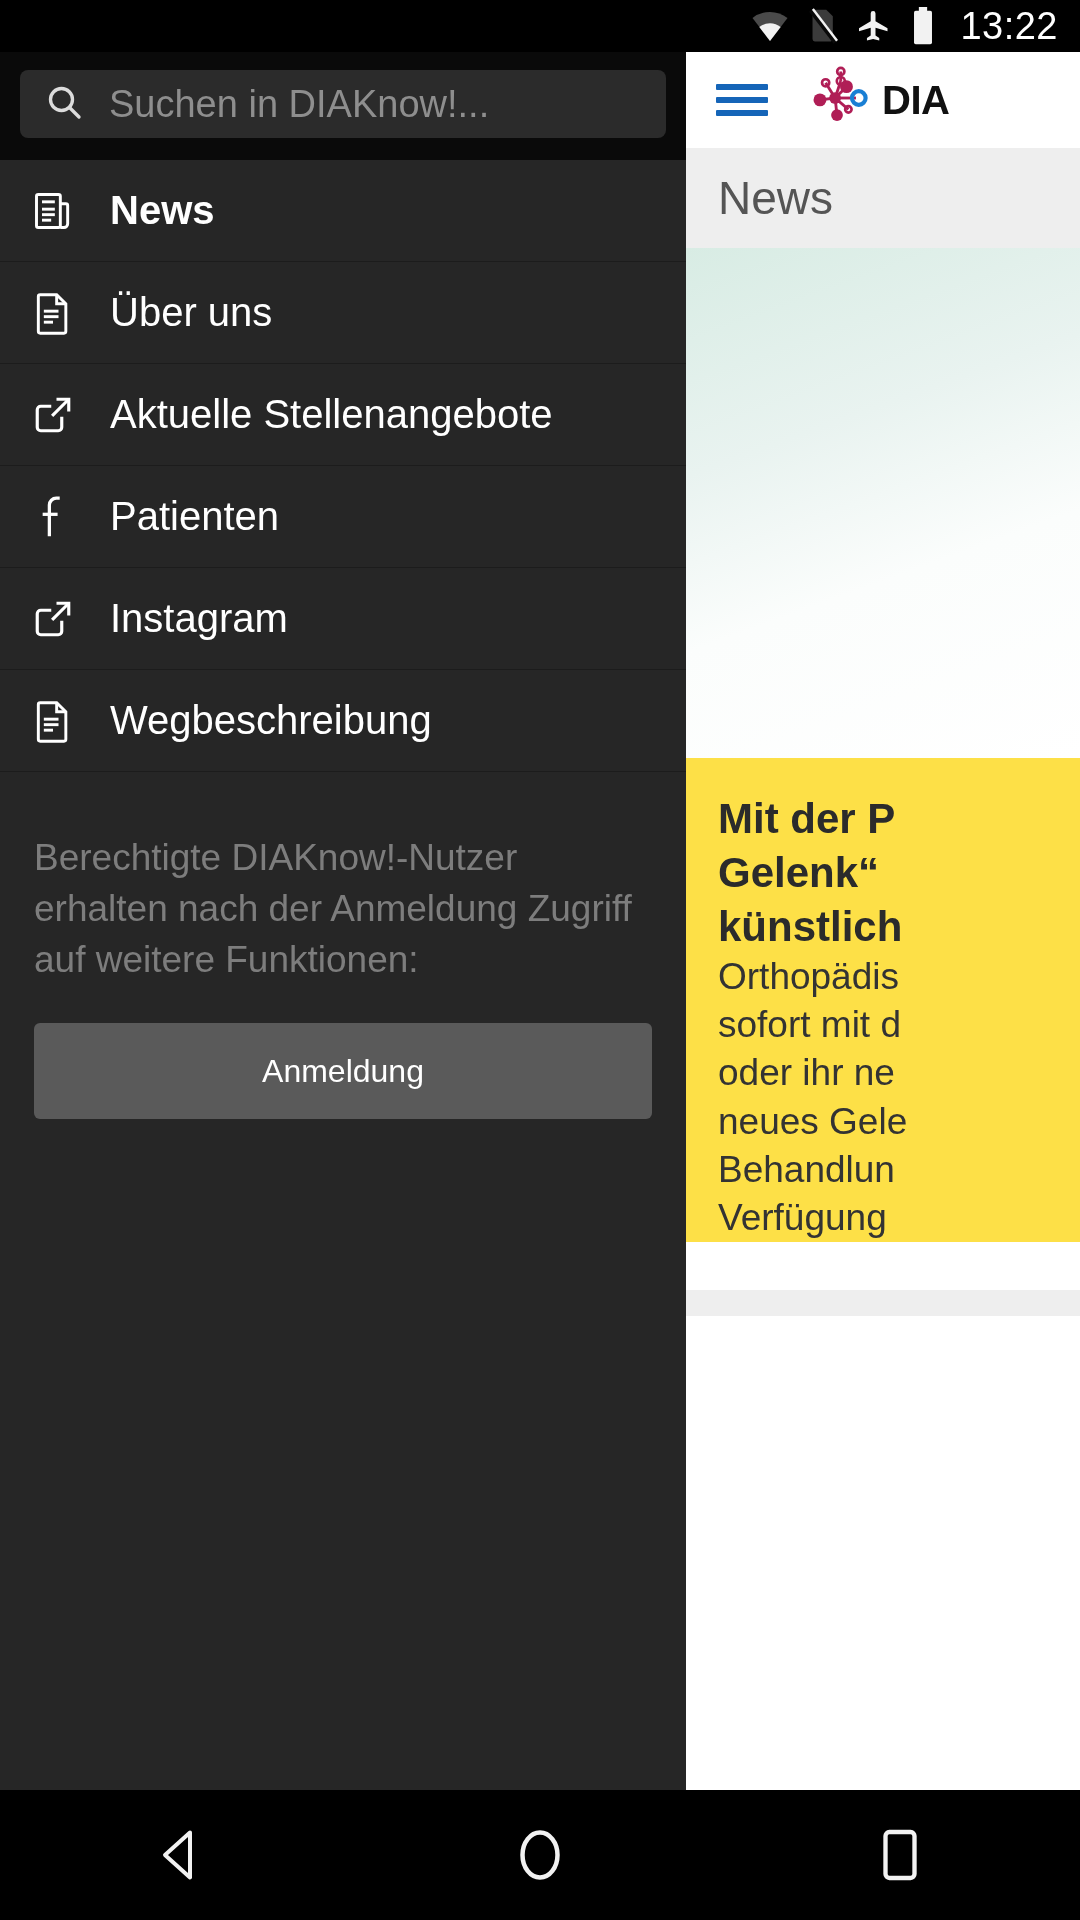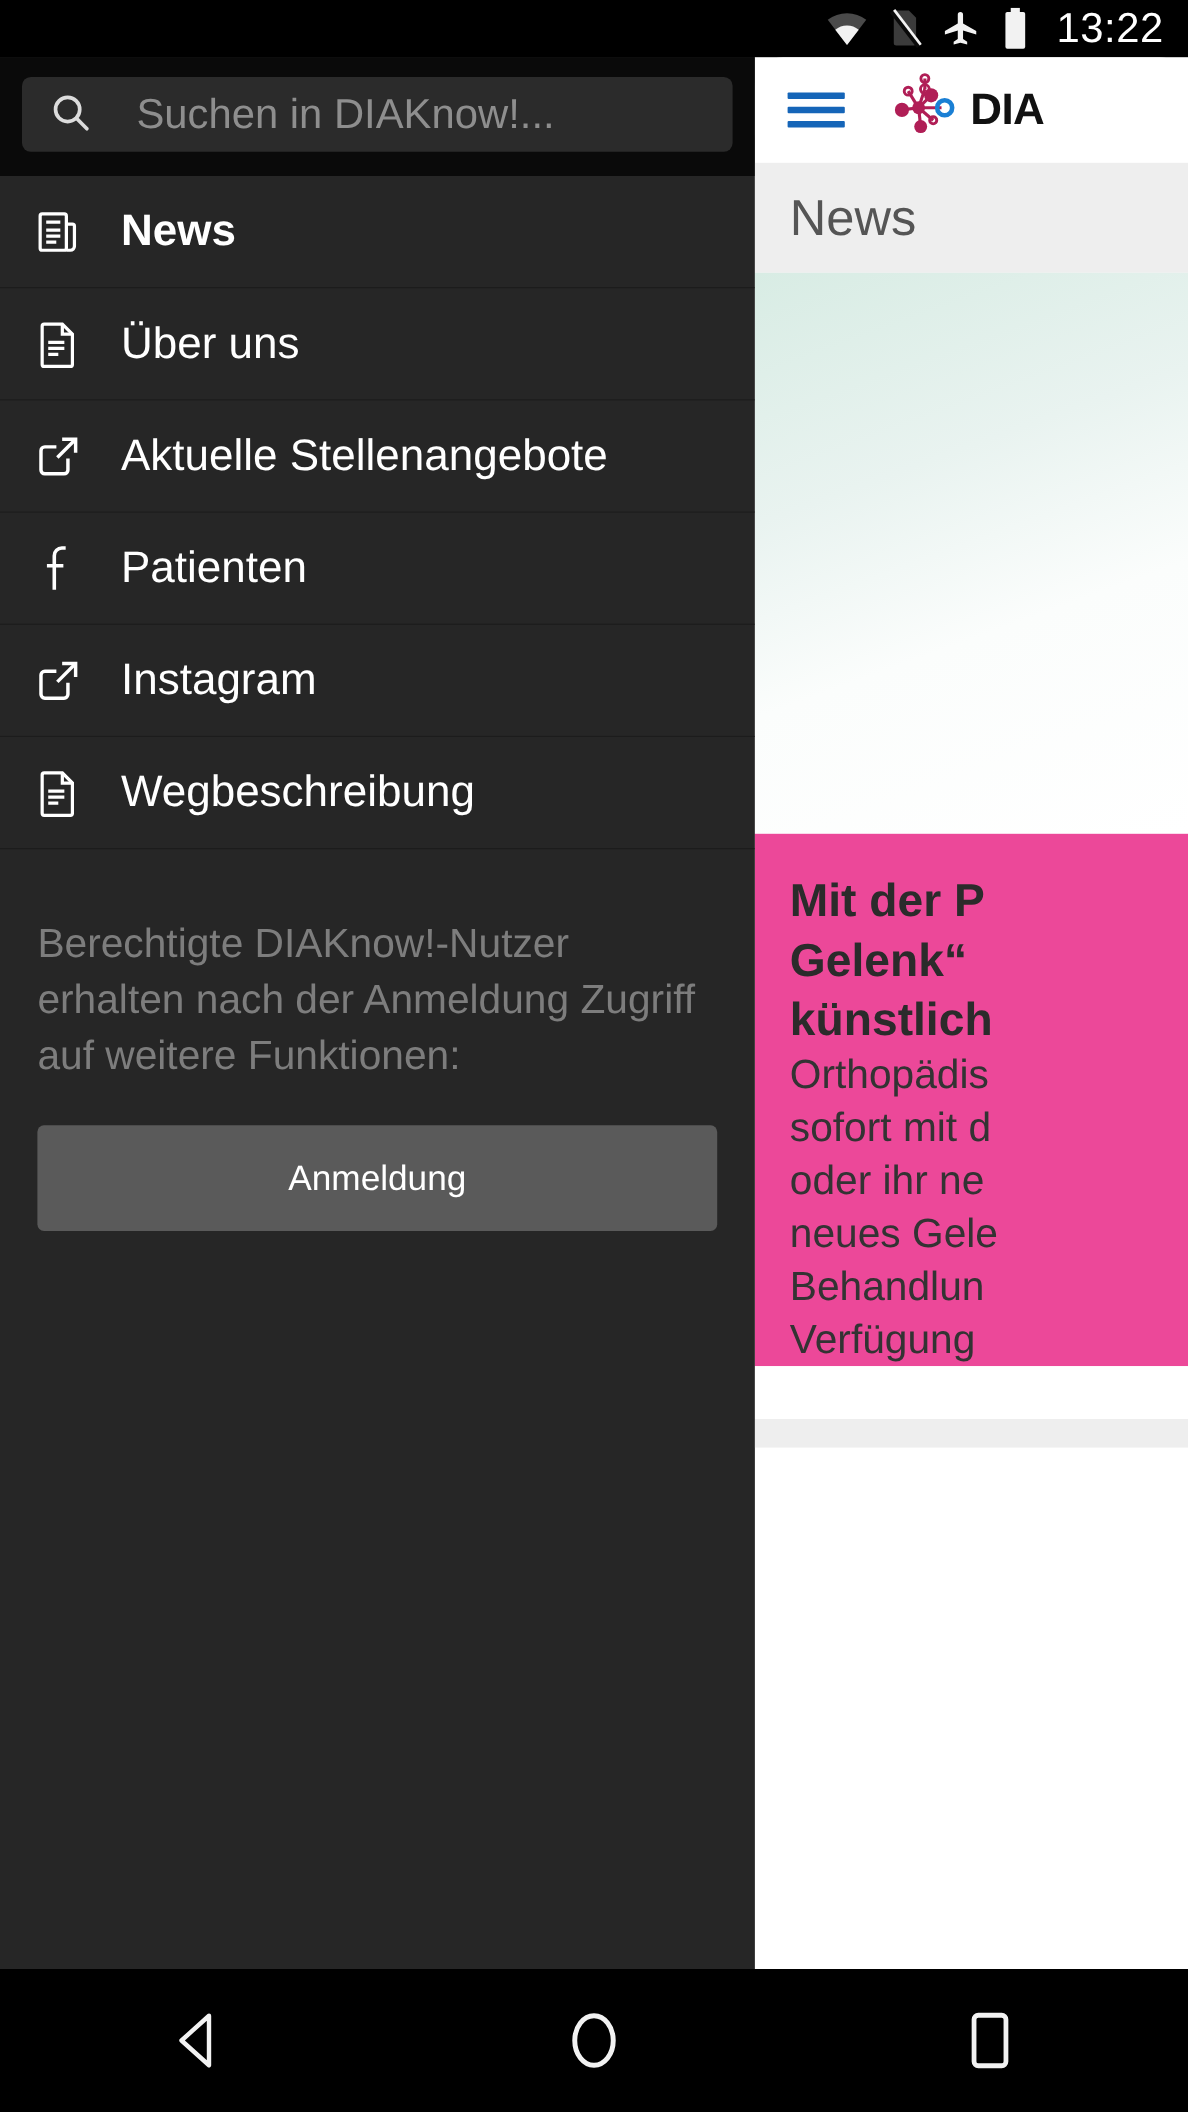--- a/index.html
+++ b/index.html
@@ -23,38 +23,38 @@
     margin-left:6px;
   }
 
   
   #content {
     position:absolute; left:686px; top:52px; width:394px; height:1738px;
     background:#fff; overflow:hidden;
   }
   #appbar {
     height:96px; background:#fff; display:flex; align-items:center;
-    padding-left:30px; gap:30px;border-radius:26px;
+    padding-left:30px; gap:30px;
   }
   .hamburger { width:52px; height:40px; display:flex; flex-direction:column;
     justify-content:space-between; padding:4px 0; }
   .hamburger span { display:block; height:6px; background:#1565b8; border-radius:1px; }
   .brandwrap { display:flex; align-items:center; gap:6px; }
   .brandtext { font-size:40px; font-weight:bold; color:#111; letter-spacing:-0.5px;
     white-space:nowrap; }
   #sectiontitle {
     height:100px; background:#eeeeee; display:flex; align-items:center;
     padding-left:32px;
   }
   #sectiontitle span { font-size:46px; color:#555; }
   #hero {
     height:510px;
     background:linear-gradient(160deg,#d8ece4 0%,#e9f3f0 35%,#fbfdfc 62%,#ffffff 100%);
   }
-  .article { padding:34px 0 0 32px; background:#ec4899; }
+  .article { padding:34px 0 0 32px; background:#fde047; }
   .art-title {
     font-size:42px; font-weight:bold; color:#2b2b2b; line-height:1.28;
     white-space:nowrap;
   }
   .art-body {
     margin-top:26px; font-size:37px; color:#333; line-height:1.30;
     white-space:nowrap;
   }
   .gap-band { height:48px; background:#fff; }
   .sep-band { height:26px; background:#eeeeee; }
@@ -64,21 +64,21 @@
   }
 
   
   #drawer {
     position:absolute; left:0; top:52px; width:686px; height:1738px;
     background:#262626;
   }
   #searchzone { background:#0a0a0a; padding:18px 20px 22px 20px; }
   #searchbar {
     height:68px; background:#2b2b2b; border-radius:8px;
-    display:flex; align-items:center; padding:0 24px; gap:40px;
+    display:flex; align-items:center; padding:0 24px; gap:25px;
   }
   #searchplaceholder { color:#8e8e8e; font-size:38px; }
 
   .menu-item {
     height:102px; display:flex; align-items:center; gap:34px;
     padding-left:30px; border-bottom:1px solid #1c1c1c;
   }
   .menu-item .mi-icon { width:46px; display:flex; align-items:center; justify-content:center; }
   .mi-label { color:#fff; font-size:40px; }
   .mi-label.active { font-weight:bold; }

